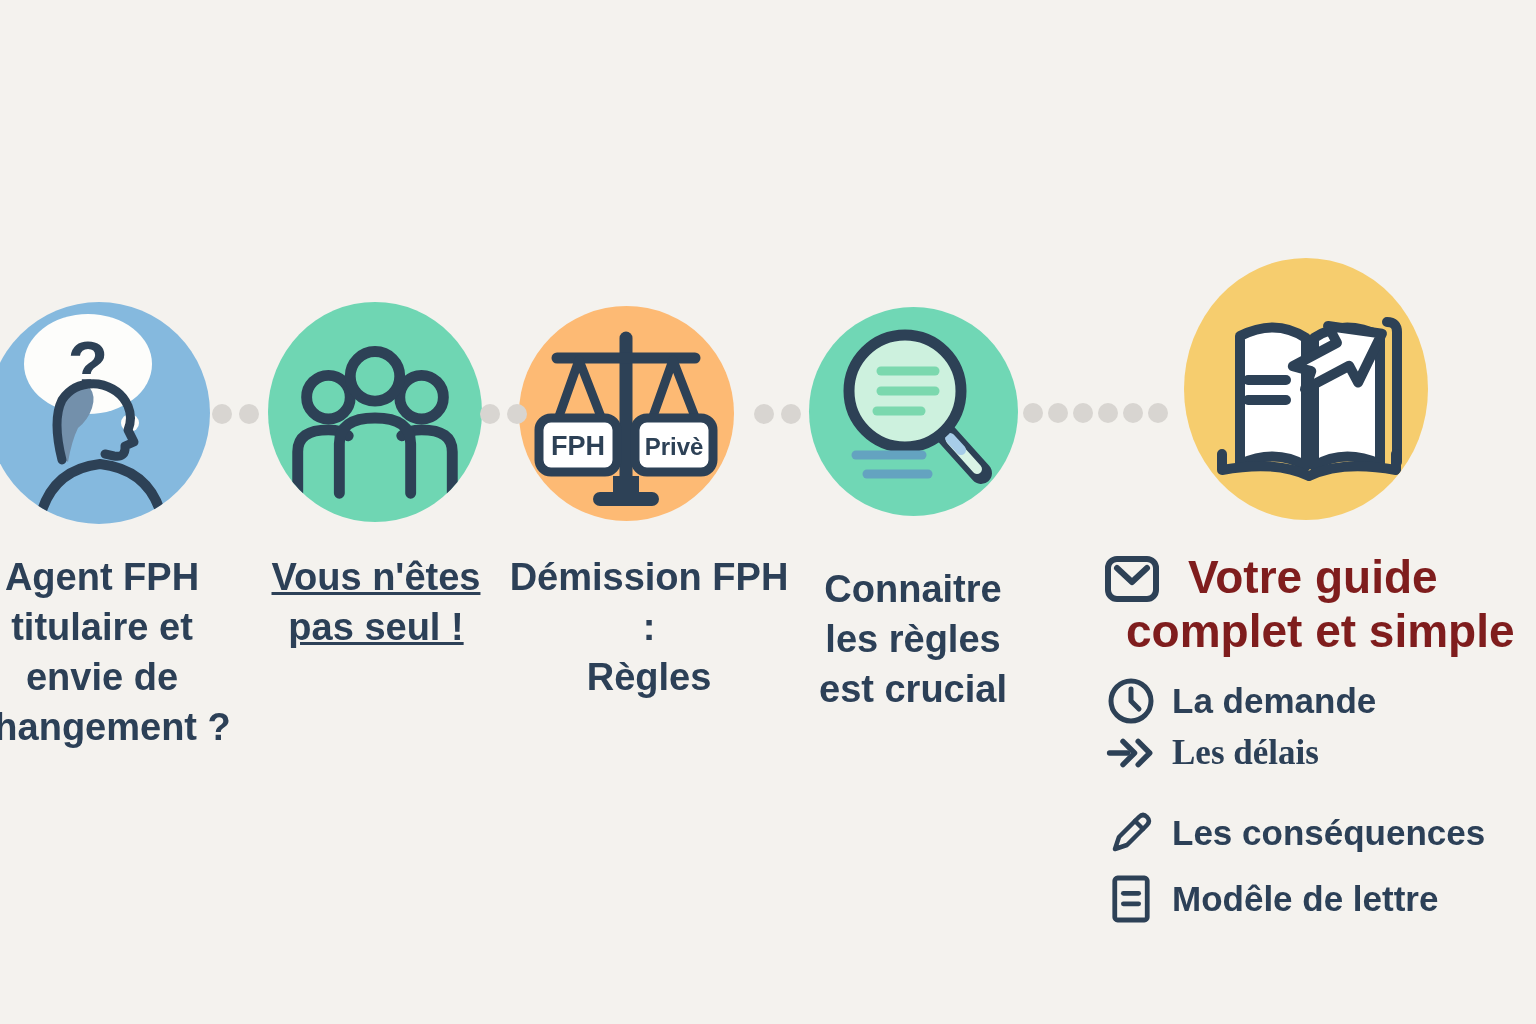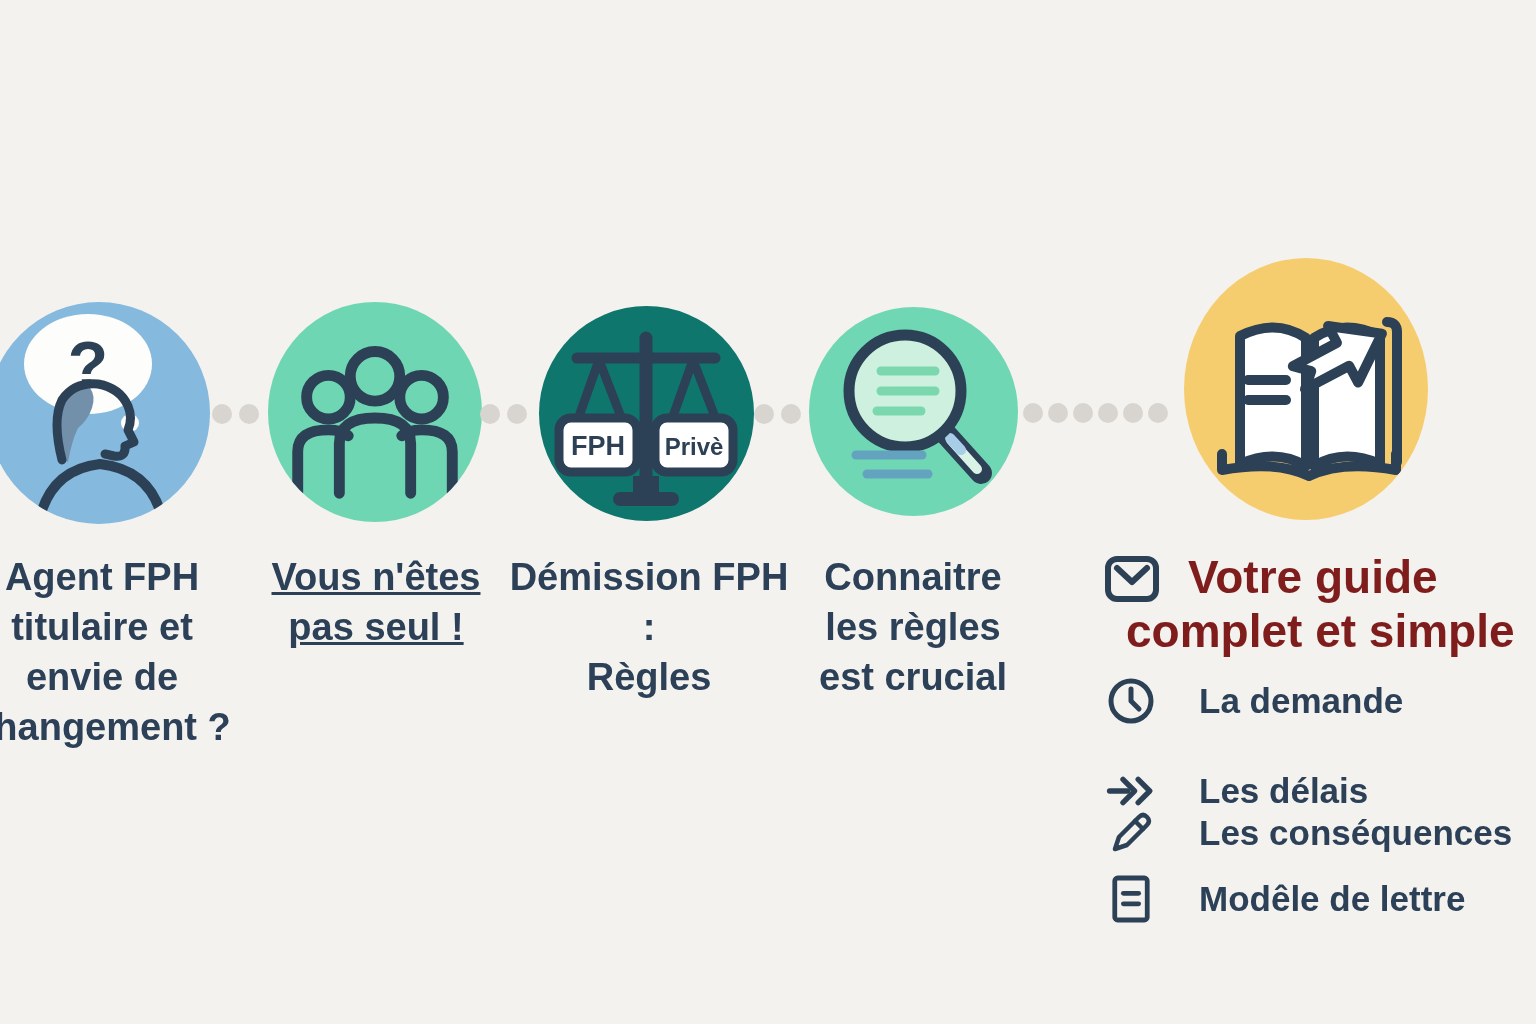--- a/index.html
+++ b/index.html
@@ -3,46 +3,46 @@
 <meta charset="utf-8">
 <style>
   html,body{margin:0;padding:0;}
   body{font-family:"Liberation Sans",sans-serif;}
   .canvas{position:relative;width:1536px;height:1024px;background:#f4f2ee;overflow:hidden;}
 
   .circle{position:absolute;border-radius:50%;overflow:hidden;}
   .circle svg{display:block;width:100%;height:100%;}
   .c1{left:-12px;top:302px;width:222px;height:222px;background:#85b9de;}
   .c2{left:268px;top:302px;width:214px;height:220px;background:#6fd6b3;}
-  .c3{left:539px;top:306px;width:215px;height:215px;background:#0f766e;}
+  .c3{left:519px;top:306px;width:215px;height:215px;background:#fdba74;}
   .c4{left:809px;top:307px;width:209px;height:209px;background:#70d7b5;}
   .c5{left:1184px;top:258px;width:244px;height:262px;background:#f6cd6e;}
 
   .dots{position:absolute;display:flex;align-items:center;}
   .dot{width:20px;height:20px;border-radius:50%;background:#d8d5d1;}
   .dots-a{left:212px;top:404px;gap:7px;}
   .dots-b{left:480px;top:404px;gap:7px;}
   .dots-c{left:754px;top:404px;gap:7px;}
   .dots-d{left:1023px;top:403px;gap:5px;}
 
   .step-text{position:absolute;top:552px;width:300px;text-align:center;
     color:#2c4057;font-size:38px;font-weight:600;line-height:50px;}
   .t1{left:-48px;}
   .t2{left:226px;text-decoration:underline;}
   .t3{left:499px;}
-  .t4{left:763px;}
+  .t4{left:763px;margin-top:12px;}
 
   .guide-title{position:absolute;color:#7f1d1d;font-weight:600;font-size:46px;line-height:54px;white-space:nowrap;}
   .gt1{left:1188px;top:550px;}
   .gt2{left:1126px;top:604px;}
   .envelope{position:absolute;left:1104px;top:554px;width:56px;height:50px;}
 
-  .guide-item{position:absolute;left:1106px;display:flex;align-items:center;gap:43px;white-space:nowrap;}
+  .guide-item{position:absolute;left:1106px;display:flex;align-items:center;gap:16px;white-space:nowrap;}
   .gi1{top:676px;}
-  .gi2{top:766px;}
+  .gi2{top:728px;font-family:Liberation Serif, serif;}
   .gi3{top:808px;}
   .gi4{top:874px;}
   .guide-item .gicon{width:50px;height:50px;display:flex;align-items:center;justify-content:center;flex:0 0 auto;}
   .guide-item .glabel{color:#2c4057;font-size:35px;font-weight:600;}
 
   svg text{font-family:"Liberation Sans",sans-serif;}
 </style>
 </head>
 <body>
 

